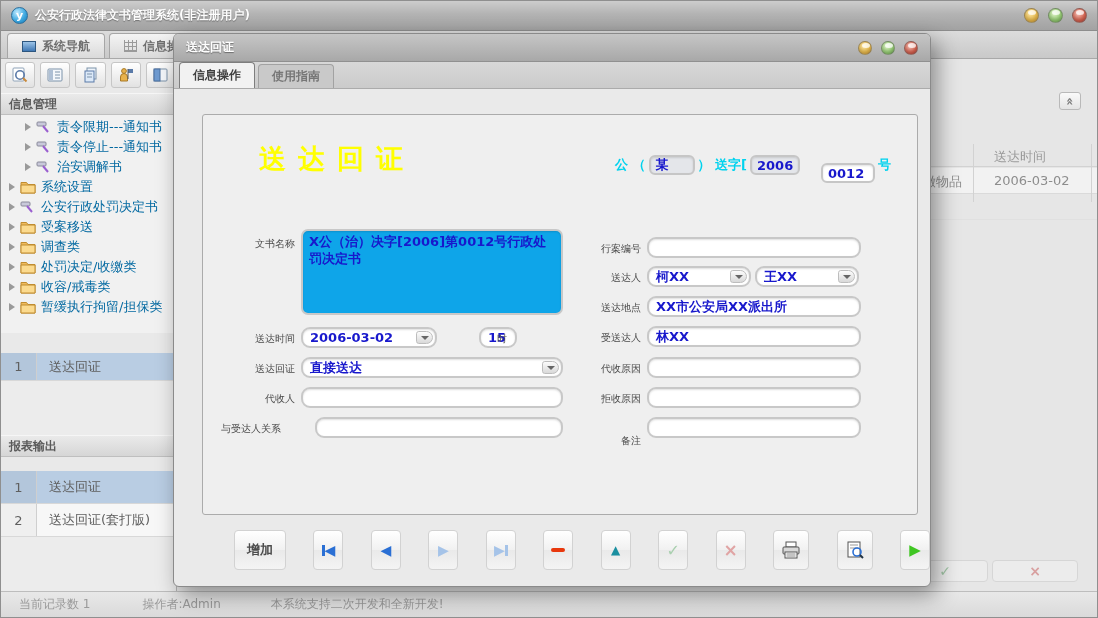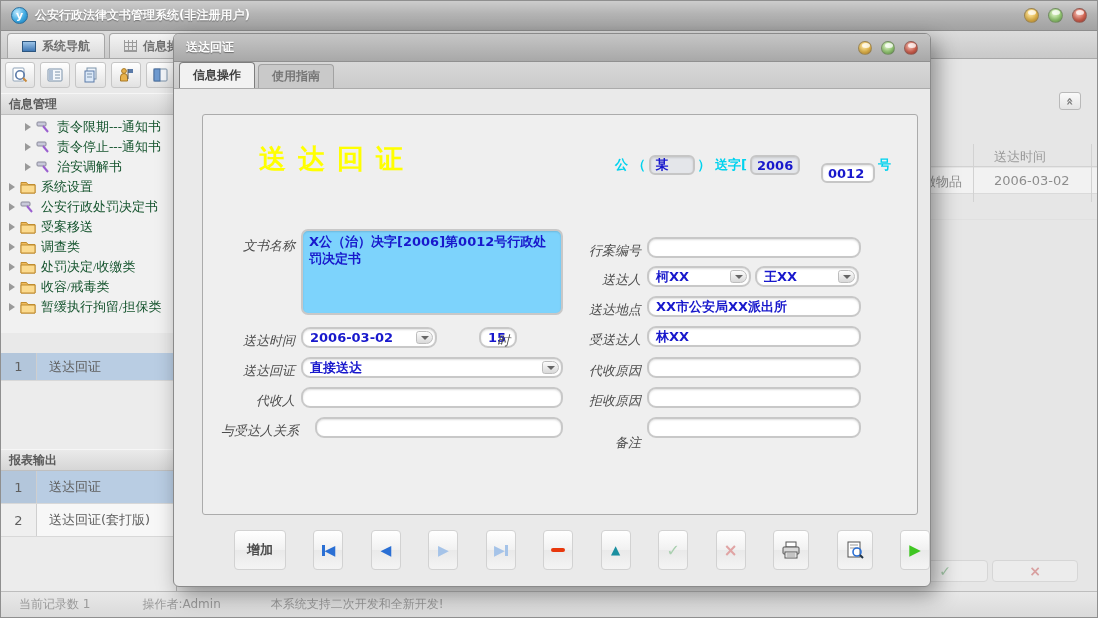--- a/index.html
+++ b/index.html
@@ -46,21 +46,21 @@
     background:#e9e9e9; border-right:1px solid #b5b5b5; }
   .side-toolbar { position:absolute; left:0; top:0; width:100%; height:32px;
     display:flex; gap:5px; padding:3px 0 0 4px; }
   .tool-btn { width:38px; height:26px; border:1px solid #c6c6c6; border-radius:3px;
     background:linear-gradient(#ffffff,#e2e2e2); display:flex; align-items:center; justify-content:center; cursor:pointer; }
   .side-header { position:absolute; left:0; width:100%; height:22px;
     background:linear-gradient(#eaeaea,#d6d6d6); border-top:1px solid #f6f6f6; border-bottom:1px solid #bfbfbf;
     color:#5a5a5a; font-weight:bold; display:flex; align-items:center; padding-left:8px; }
   .tree { position:absolute; left:0; top:56px; width:100%; height:218px; background:#f1f1f1; padding-top:2px; }
   .tree-item { height:20px; display:flex; align-items:center; gap:5px; padding-left:8px;
-    color:#14532d; font-size:13px; cursor:pointer; white-space:nowrap;font-family:Liberation Serif, serif; }
+    color:#0369a1; font-size:13px; cursor:pointer; white-space:nowrap; }
   .tree-item.indent { padding-left:24px; }
   .tri { width:0; height:0; border-left:6px solid #9a9a9a; border-top:4px solid transparent; border-bottom:4px solid transparent; flex:none; }
   .ticon { width:16px; height:14px; flex:none; }
 
   .side-list-row { position:absolute; left:0; width:100%; display:flex; align-items:center;
     color:#5f5f5f; font-size:13px; cursor:pointer; border-bottom:1px solid #d8d8d8; background:#f7f7f7; }
   .side-list-row .num { width:36px; text-align:center; border-right:1px solid #cfcfcf; align-self:stretch;
     display:flex; align-items:center; justify-content:center; background:rgba(0,0,0,0.03); }
   .side-list-row .lbl { padding-left:12px; }
   .side-list-row.selected { background:#b9cde3; }
@@ -114,26 +114,26 @@
     background:#efefef; border:1px solid #ababab; border-radius:3px; }
   .form-title { position:absolute; left:56px; top:26px; color:#ffff00; font-size:27px;
     font-weight:bold; letter-spacing:12px; }
   .docnum { position:absolute; right:26px; top:32px; display:flex; align-items:center; gap:3px;
     color:#00d2ee; font-weight:bold; font-size:13px; white-space:nowrap; }
   .mini-input { height:20px; border:2px solid #c6c6c6; border-radius:6px; background:#e4e6ea;
     color:#1818cc; font-weight:bold; font-size:13px; display:flex; align-items:center;
     padding:0 5px; box-shadow:inset 0 1px 2px rgba(0,0,0,.12); }
   .mini-input.white { background:#ffffff;margin-top:16px; }
 
-  .flabel { position:absolute; color:#4c4c4c; font-size:13px; text-align:right; white-space:nowrap;font-style:italic; }
+  .flabel { position:absolute; color:#4c4c4c; font-size:10px; text-align:right; white-space:nowrap; }
   .finput { position:absolute; height:21px; border:2px solid #c8c8c8; border-radius:9px;
     background:#ffffff; box-shadow:inset 0 1px 2px rgba(0,0,0,.13);
     color:#1818cc; font-weight:bold; font-size:13px; display:flex; align-items:center;
     padding:0 7px; white-space:nowrap; overflow:hidden; }
-  .ftextarea { position:absolute; border:2px solid #c8c8c8; border-radius:7px; background:#7dd3fc;
+  .ftextarea { position:absolute; border:2px solid #c8c8c8; border-radius:7px; background:#0ea5e9;
     box-shadow:inset 0 1px 2px rgba(0,0,0,.13); color:#1818cc; font-weight:bold; font-size:13px;
     padding:2px 6px; line-height:17px; }
   .fselect { padding-right:20px; }
   .drop-btn { position:absolute; right:2px; top:2px; bottom:2px; width:17px;
     background:linear-gradient(#fcfcfc,#d9d9d9); border:1px solid #bdbdbd; border-radius:3px 7px 7px 3px;
     display:flex; align-items:center; justify-content:center; cursor:pointer; }
   .drop-btn i { width:0; height:0; border-top:4px solid #666; border-left:4px solid transparent; border-right:4px solid transparent; }
 
   .dlg-footer { position:absolute; left:0; bottom:0; width:100%; height:72px;
     display:flex; align-items:center; justify-content:space-between; gap:4px; padding-left:60px; }
@@ -310,21 +310,21 @@
 
     <div class="side-header" style="top:272px;margin-top:28px;">
       <span>信息窗口</span>
     </div>
     <div class="side-list-row selected" style="top:294px; height:28px;">
       <span class="num">1</span>
       <span class="lbl">送达回证</span>
     </div>
     <div class="side-gap" style="top:322px; height:68px;"></div>
 
-    <div class="side-header" style="top:390px;">
+    <div class="side-header" style="top:376px;">
       <span>报表输出</span>
     </div>
     <div class="side-list-row selected" style="top:412px; height:33px;">
       <span class="num">1</span>
       <span class="lbl">送达回证</span>
     </div>
     <div class="side-list-row" style="top:445px; height:33px;">
       <span class="num">2</span>
       <span class="lbl">送达回证(套打版)</span>
     </div>

